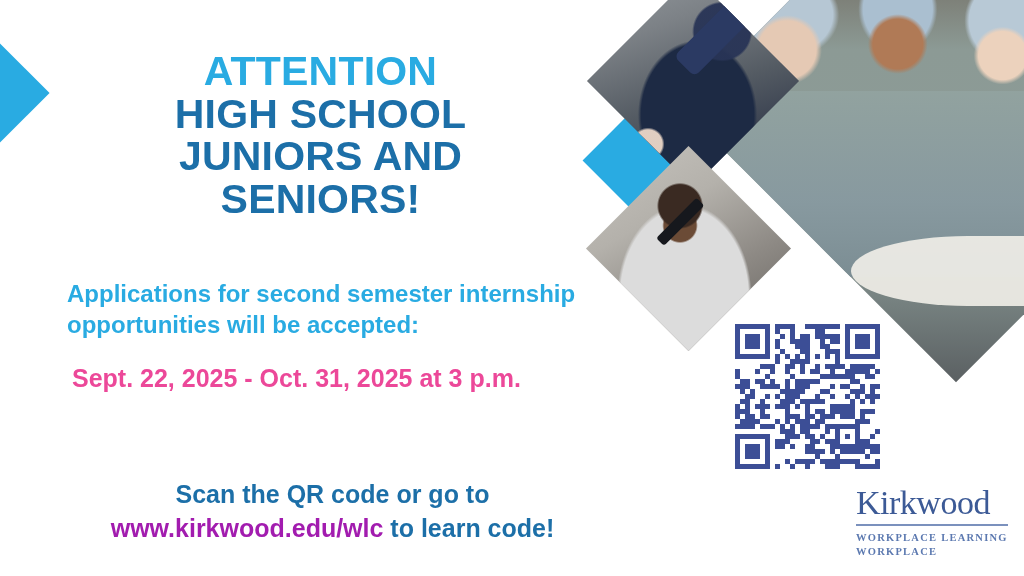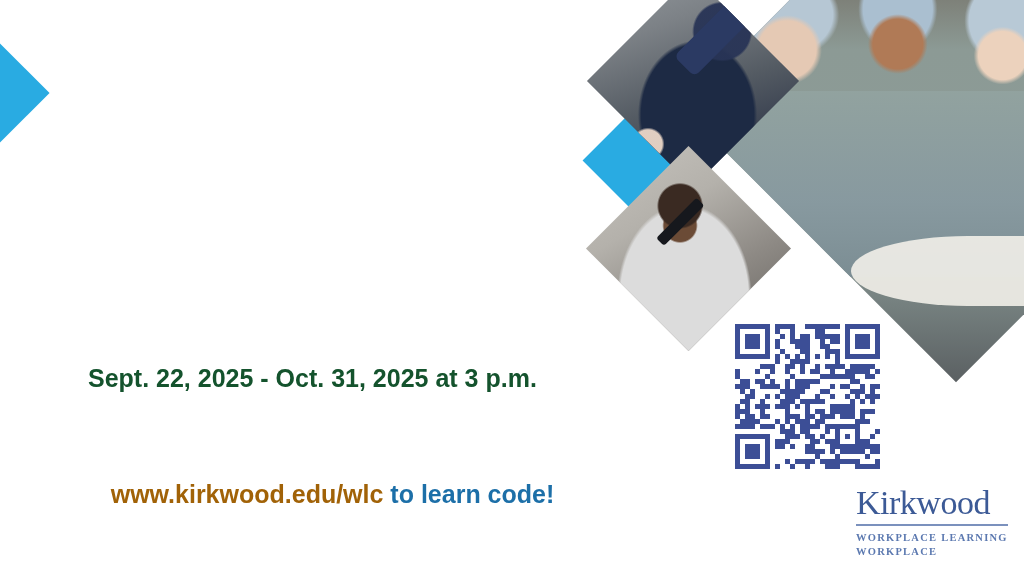--- a/index.html
+++ b/index.html
@@ -179,41 +179,41 @@
     top: 278px;
     width: 545px;
     color: #29ABE2;
     font-size: 24px;
     font-weight: bold;
     line-height: 1.30;
     text-align: left;
   }
   #date-line {
     position: absolute;
-    left: 88px;
+    left: 72px;
     top: 364px;
-    color: #14532d;
+    color: #ec4899;
     font-size: 25px;
     font-weight: bold;
     white-space: nowrap;
   }
 
   
   #cta {
     position: absolute;
     left: 40px;
     top: 478px;
     width: 585px;
     text-align: center;
     font-size: 25px;
     font-weight: bold;
     line-height: 1.34;
     color: #1C6FA8;
   }
-  #cta .url { color: #a16207; }
+  #cta .url { color: #a21caf; }
 
   
   #qr-wrap {
     position: absolute;
     left: 735px;
     top: 321px;
     width: 145px;
     height: 151px;
   }
   #qr-wrap svg { display: block; width: 100%; height: 100%; }
@@ -268,25 +268,33 @@
       <div class="band"></div>
     </div>
   </div>
 
   <div class="photo-diamond" id="photo-weld">
     <div class="inner">
       <div class="glasses"></div>
     </div>
   </div>
 
-
+  <div id="headline">
+    <span class="attention">ATTENTION</span>
+    <span class="rest">HIGH SCHOOL</span>
+    <span class="rest">JUNIORS AND</span>
+    <span class="rest">SENIORS!</span>
+  </div>
+
+  <div id="body-copy">Applications for second semester internship opportunities will be accepted:</div>
 
   <div id="date-line">Sept. 22, 2025 - Oct. 31, 2025 at 3 p.m.</div>
 
   <div id="cta">
+    <div>Scan the QR code or go to</div>
     <div><span class="url">www.kirkwood.edu/wlc</span><span> to learn code!</span></div>
   </div>
 
   <div id="qr-wrap">
     <svg viewBox="0 0 29 29" shape-rendering="crispEdges" aria-hidden="true">
       <rect width="29" height="29" fill="#ffffff"></rect>
       <g fill="#3C4E96" id="qr-modules">
           <rect x="0" y="0" width="1" height="1"></rect>
           <rect x="1" y="0" width="1" height="1"></rect>
           <rect x="2" y="0" width="1" height="1"></rect>

